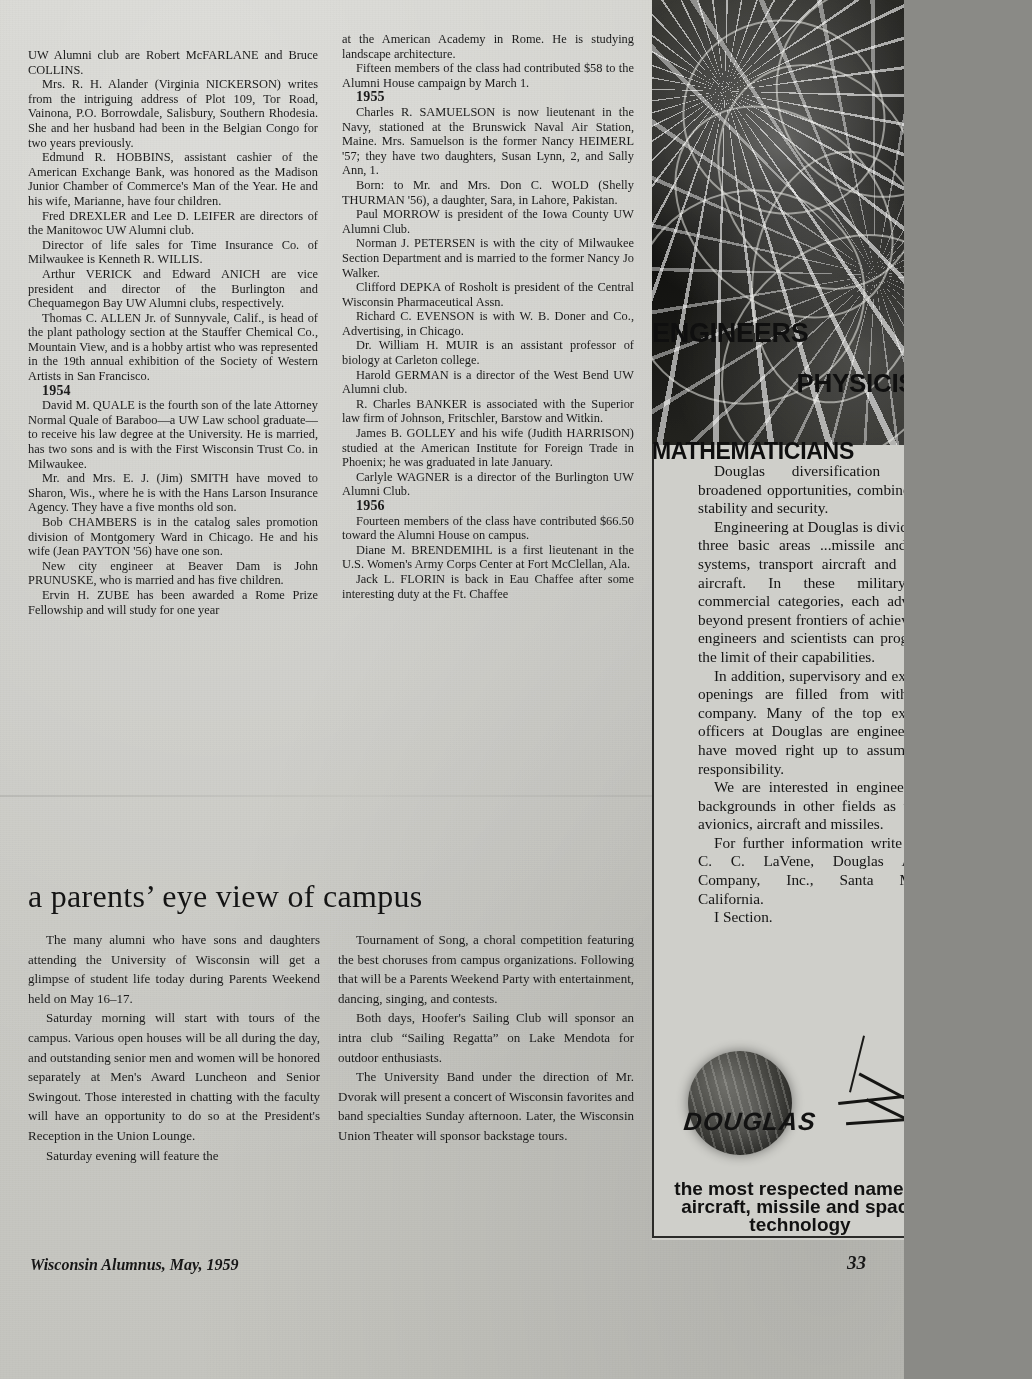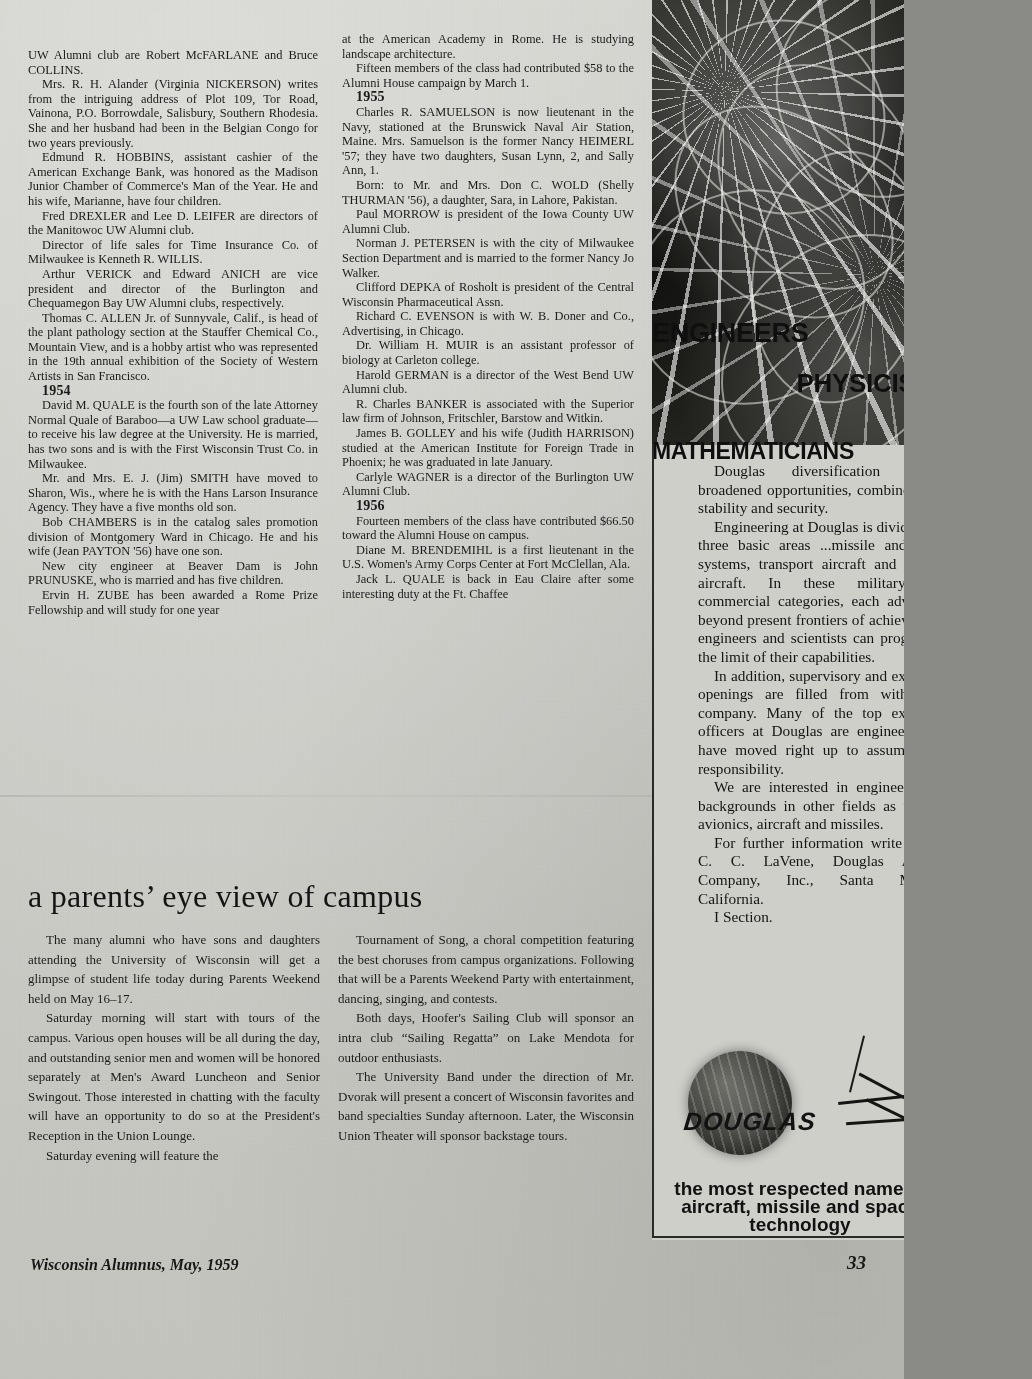--- a/index.html
+++ b/index.html
@@ -277,21 +277,21 @@
     <p>Clifford DEPKA of Rosholt is president of the Central Wisconsin Pharmaceutical Assn.</p>
     <p>Richard C. EVENSON is with W. B. Doner and Co., Advertising, in Chicago.</p>
     <p>Dr. William H. MUIR is an assistant professor of biology at Carleton college.</p>
     <p>Harold GERMAN is a director of the West Bend UW Alumni club.</p>
     <p>R. Charles BANKER is associated with the Superior law firm of Johnson, Fritschler, Barstow and Witkin.</p>
     <p>James B. GOLLEY and his wife (Judith HARRISON) studied at the American Institute for Foreign Trade in Phoenix; he was graduated in late January.</p>
     <p>Carlyle WAGNER is a director of the Burlington UW Alumni Club.</p>
     <p class="year">1956</p>
     <p>Fourteen members of the class have contributed $66.50 toward the Alumni House on campus.</p>
     <p>Diane M. BRENDEMIHL is a first lieutenant in the U.S. Women's Army Corps Center at Fort McClellan, Ala.</p>
-    <p>Jack L. QUALE is back in Eau Claire after some interesting duty at the Ft. Chaffee</p>
+    <p>Jack L. FLORIN is back in Eau Chaffee after some interesting duty at the Ft. Chaffee</p>
   </div>
 
   <div class="feature-title">a parents’ eye view of campus</div>
 
   <div class="col" id="feat-left">
     <p>The many alumni who have sons and daughters attending the University of Wisconsin will get a glimpse of student life today during Parents Weekend held on May 16–17.</p>
     <p>Saturday morning will start with tours of the campus. Various open houses will be all during the day, and outstanding senior men and women will be honored separately at Men's Award Luncheon and Senior Swingout. Those interested in chatting with the faculty will have an opportunity to do so at the President's Reception in the Union Lounge.</p>
     <p>Saturday evening will feature the</p>
   </div>
 

